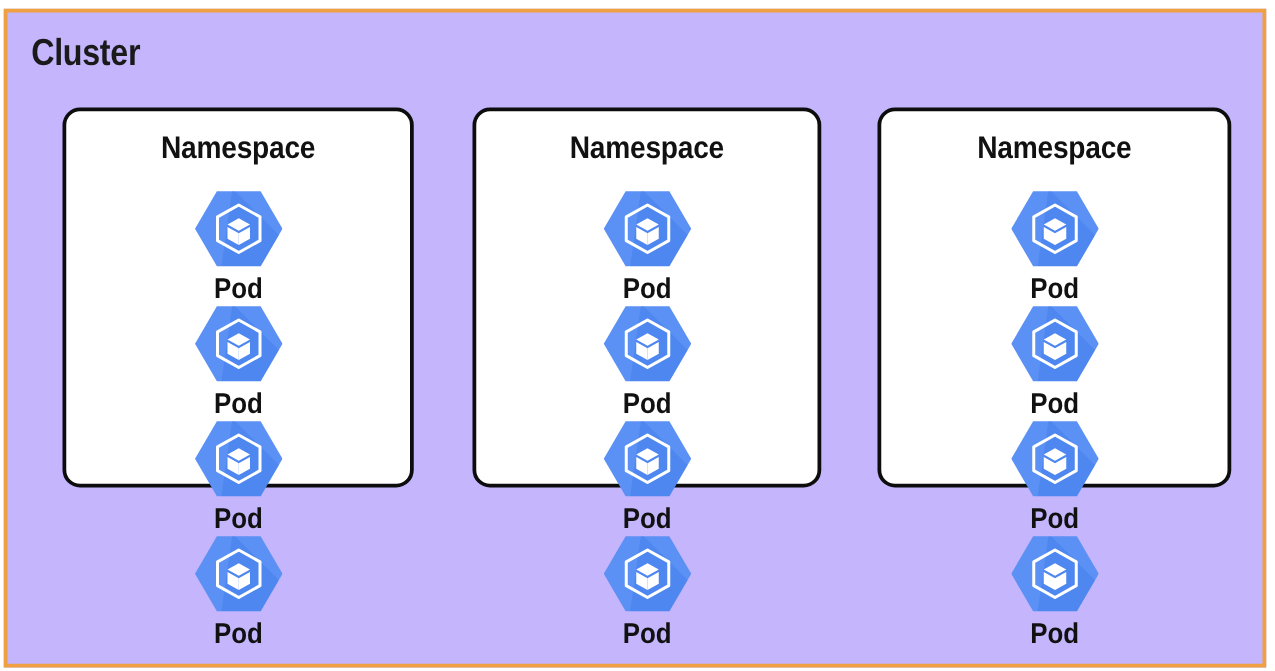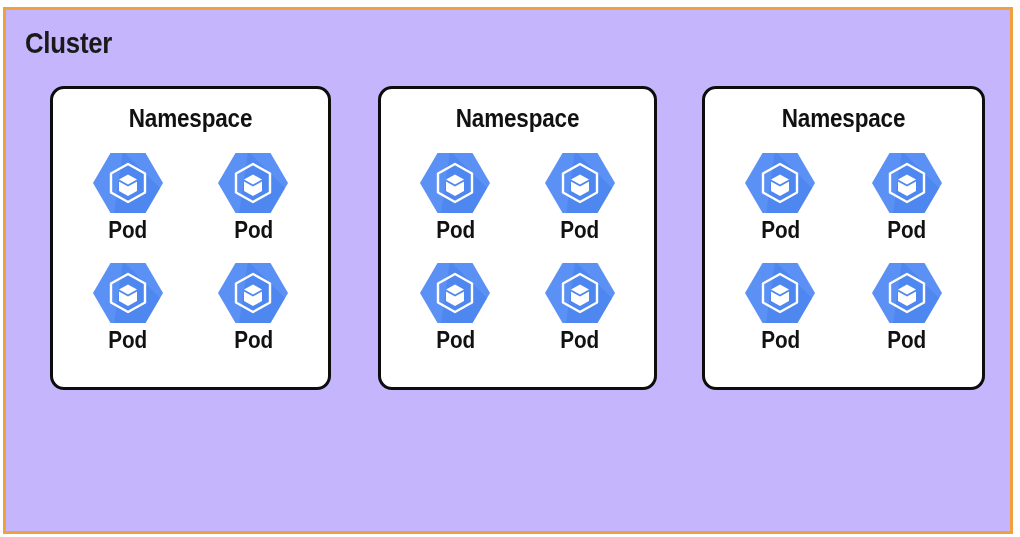--- a/index.html
+++ b/index.html
@@ -73,21 +73,21 @@
   }
 
   
   .pod-grid {
     position: absolute;
     top: 62px;
     left: 12px;
     right: 12px;
     bottom: 16px;
     display: grid;
-    grid-template-columns: 1fr 1fr;
+    grid-template-columns: 1fr;
     grid-template-rows: 1fr 1fr;
     align-items: start;
     justify-items: center;
   }
   .pod {
     display: flex;
     flex-direction: column;
     align-items: center;
     width: 92px;
   }

